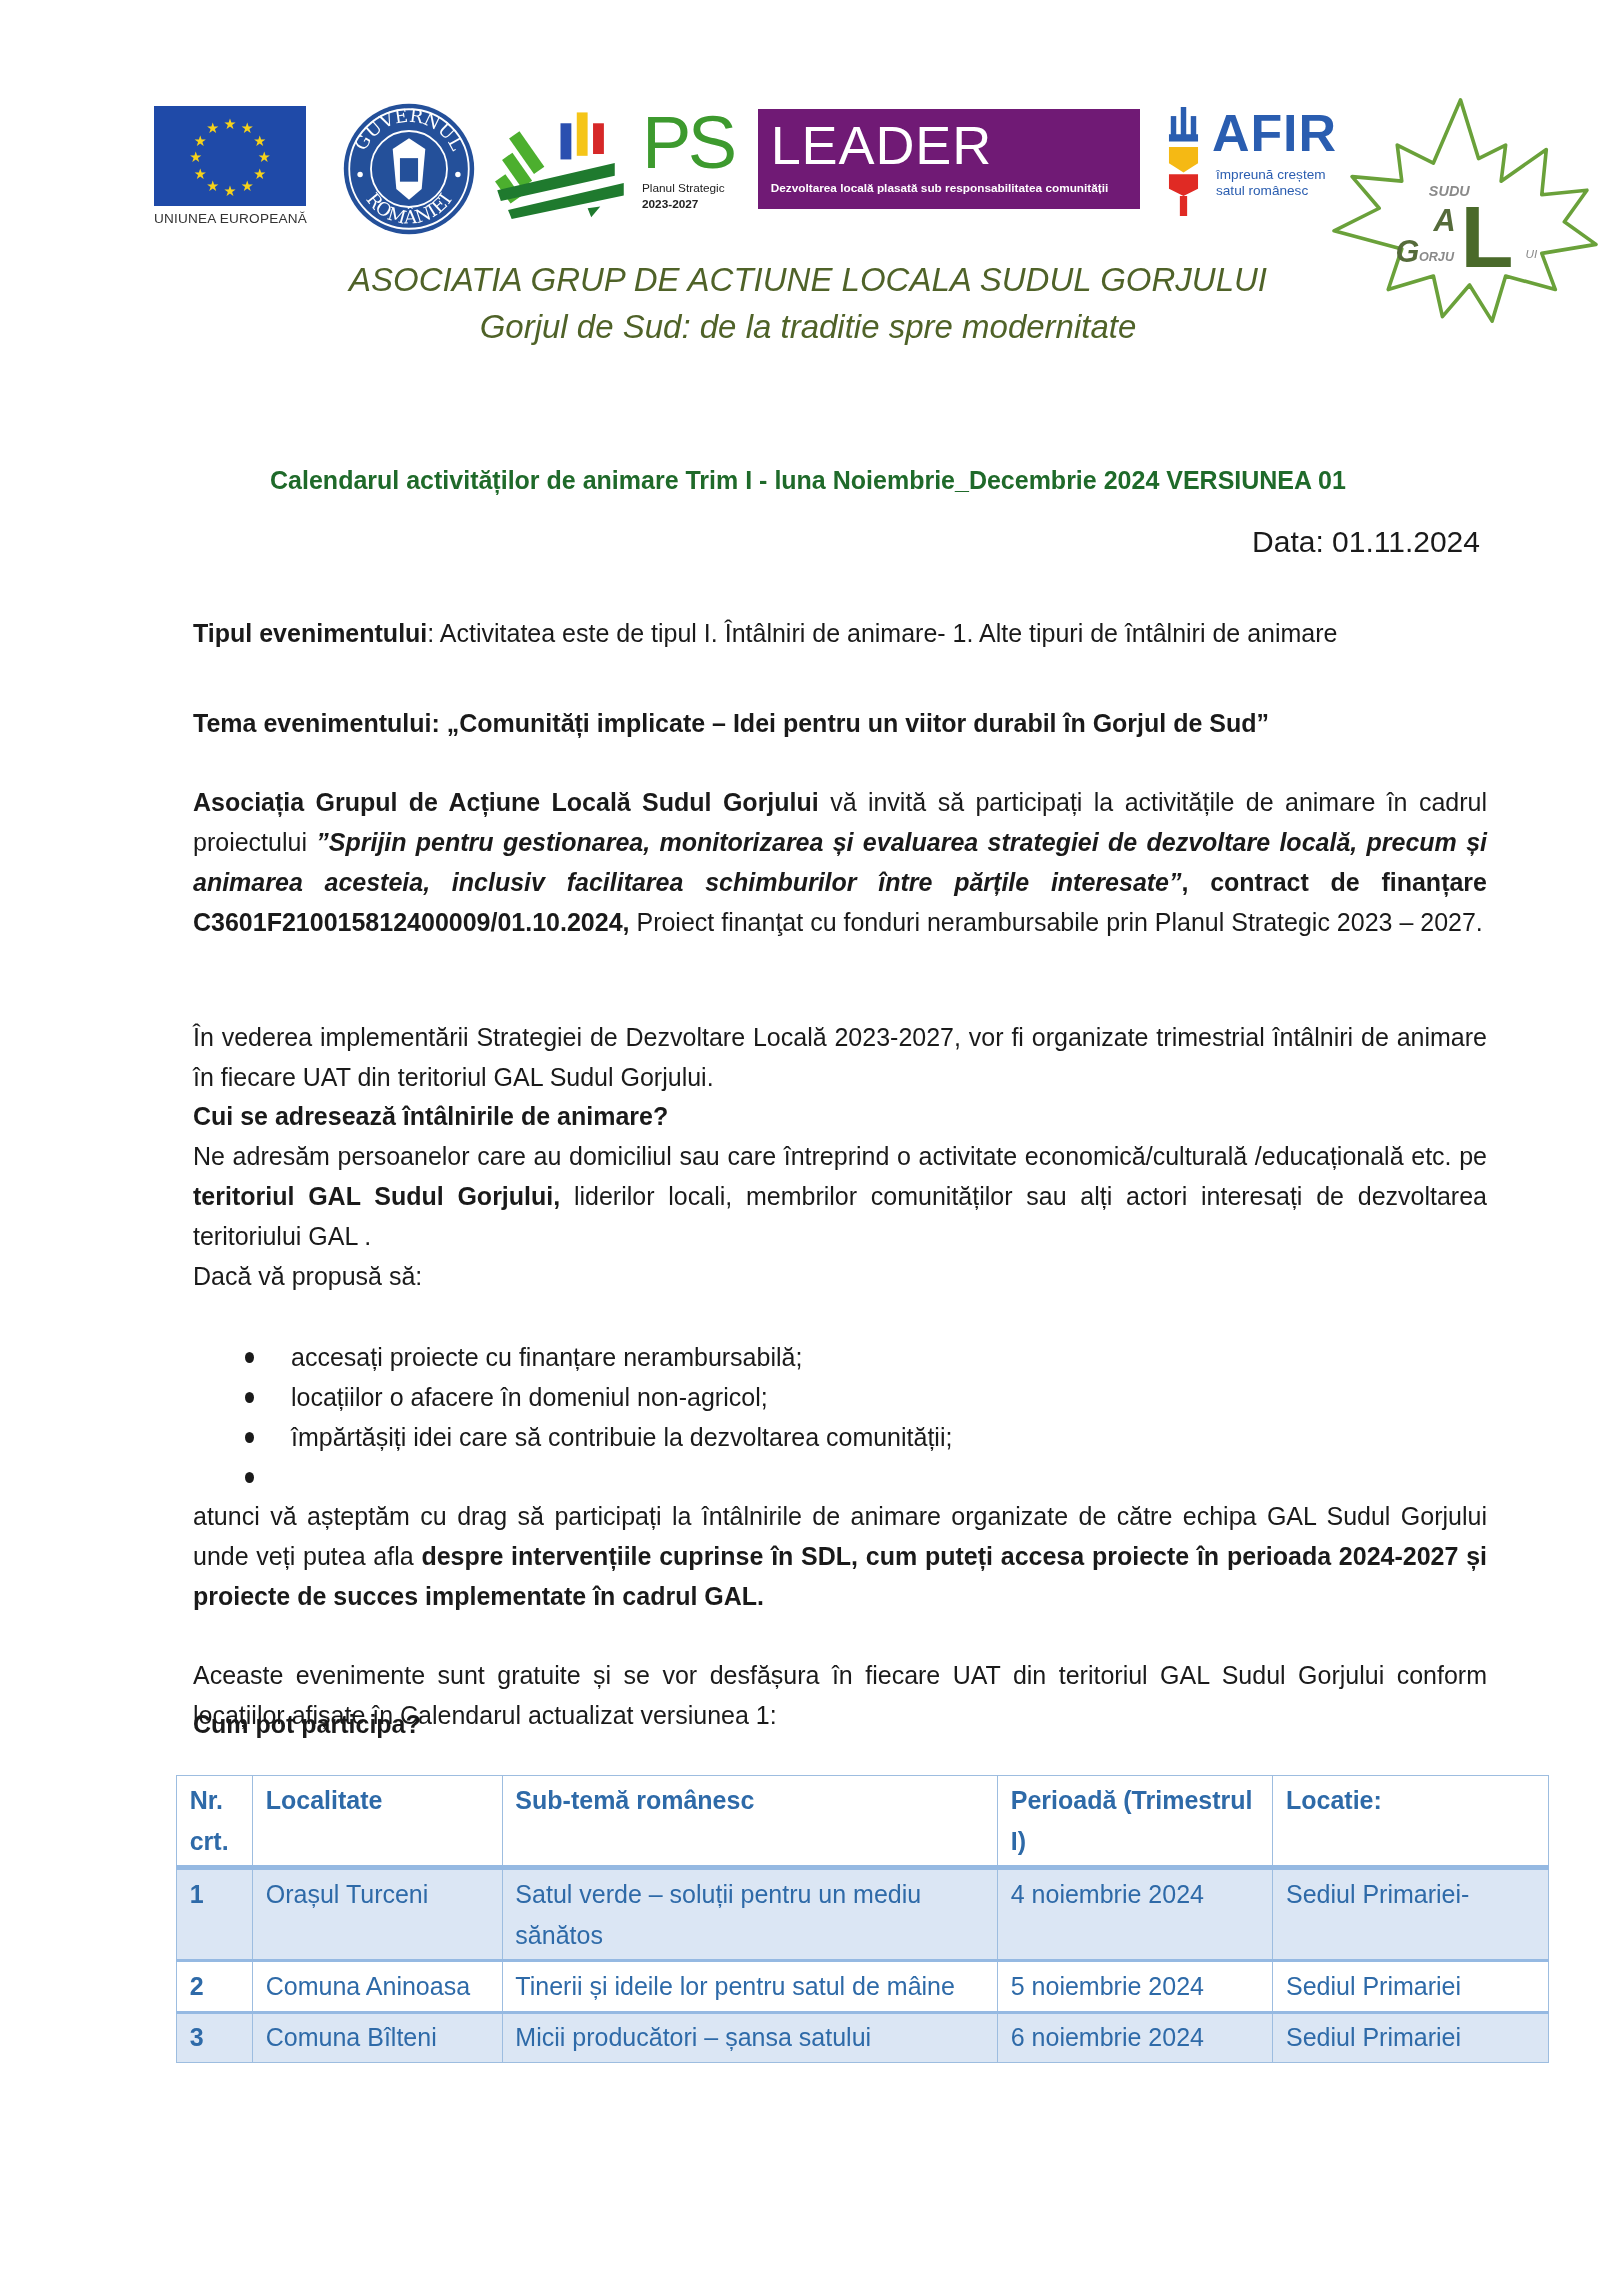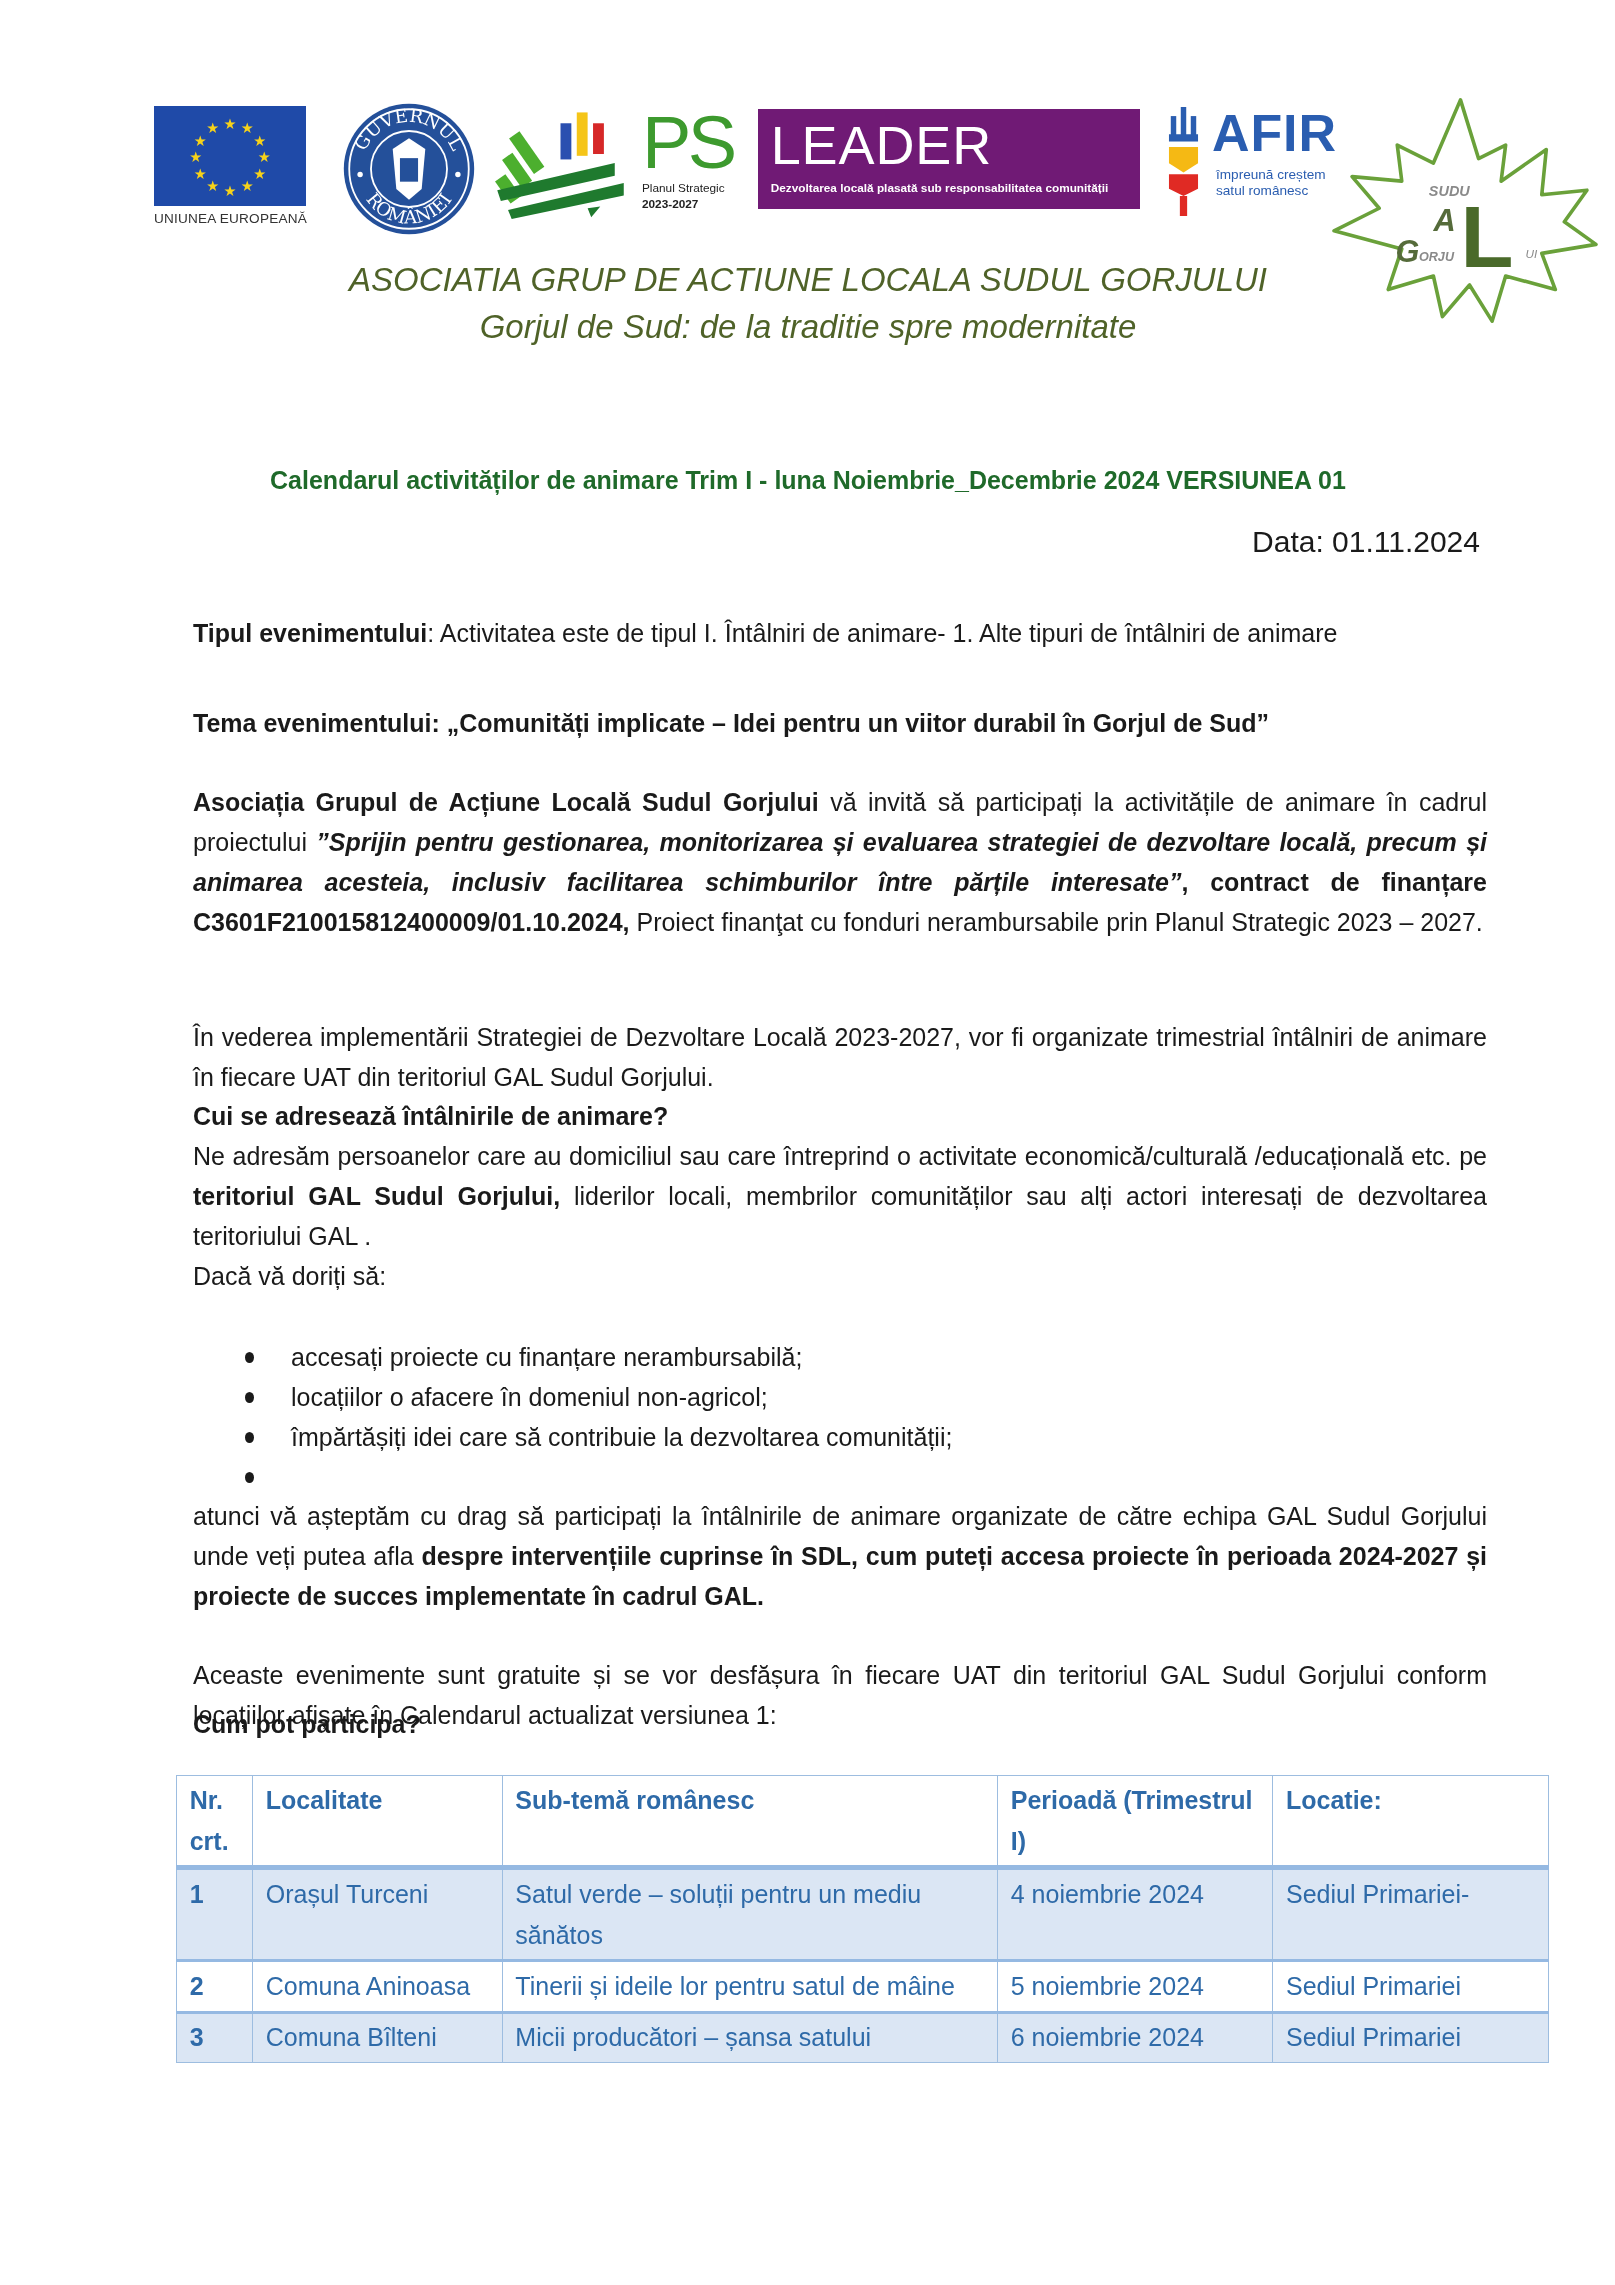--- a/index.html
+++ b/index.html
@@ -173,21 +173,21 @@
 
 <div class="para" style="top:782px;">
   <b>Asociația Grupul de Acțiune Locală Sudul Gorjului</b><span> vă invită să participați la activitățile de animare în cadrul proiectului </span><span class="bi">”Sprijin pentru gestionarea, monitorizarea și evaluarea strategiei de dezvoltare locală, precum și animarea acesteia, inclusiv facilitarea schimburilor între părțile interesate”</span><b>, contract de finanțare C3601F210015812400009/01.10.2024,</b><span> Proiect finanţat cu fonduri nerambursabile prin Planul Strategic 2023 – 2027.</span>
 </div>
 
 <div class="para" style="top:1017px;">În vederea implementării Strategiei de Dezvoltare Locală 2023-2027, vor fi organizate trimestrial întâlniri de animare în fiecare UAT din teritoriul GAL Sudul Gorjului.</div>
 <div class="heading" style="top:1096px;">Cui se adresează întâlnirile de animare?</div>
 <div class="para" style="top:1136px;">
   <span>Ne adresăm persoanelor care au domiciliul sau care întreprind o activitate economică/culturală /educațională etc. pe </span><b>teritoriul GAL Sudul Gorjului,</b><span> liderilor locali, membrilor comunităților sau alți actori interesați de dezvoltarea teritoriului GAL .</span>
 </div>
-<div class="para" style="top:1256px;">Dacă vă doriți să:</div>
+<div class="para" style="top:1256px;">Dacă vă propusă să:</div>
 
 <ul class="bullets">
   <li><span class="dot"></span><span>accesați proiecte cu finanțare nerambursabilă;</span></li>
   <li><span class="dot"></span><span>locațiilor o afacere în domeniul non-agricol;</span></li>
   <li><span class="dot"></span><span>împărtășiți idei care să contribuie la dezvoltarea comunității;</span></li>
   <li><span class="dot"></span></li>
 </ul>
 
 <div class="para" style="top:1496px;">
   <span>atunci vă așteptăm cu drag să participați la întâlnirile de animare organizate de către echipa GAL Sudul Gorjului  unde veți putea afla </span><b>despre intervențiile cuprinse în SDL, cum puteți accesa proiecte în perioada 2024-2027 și proiecte de succes implementate în cadrul GAL.</b>

